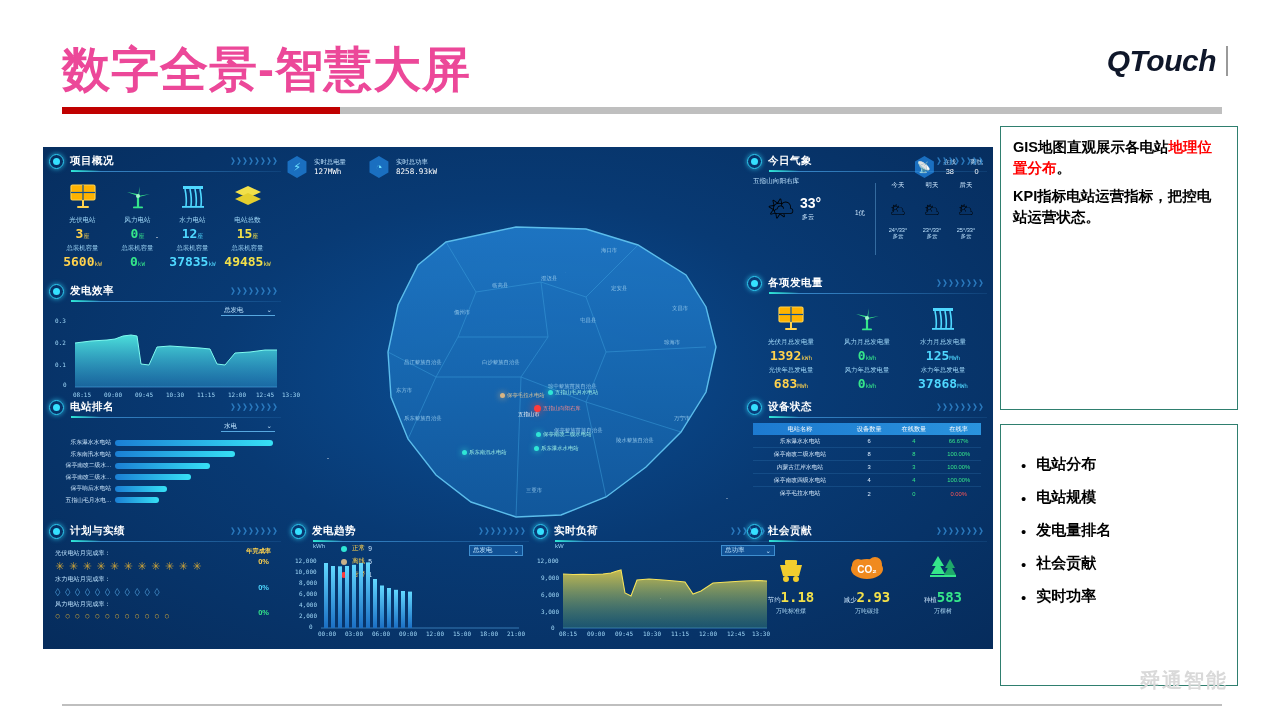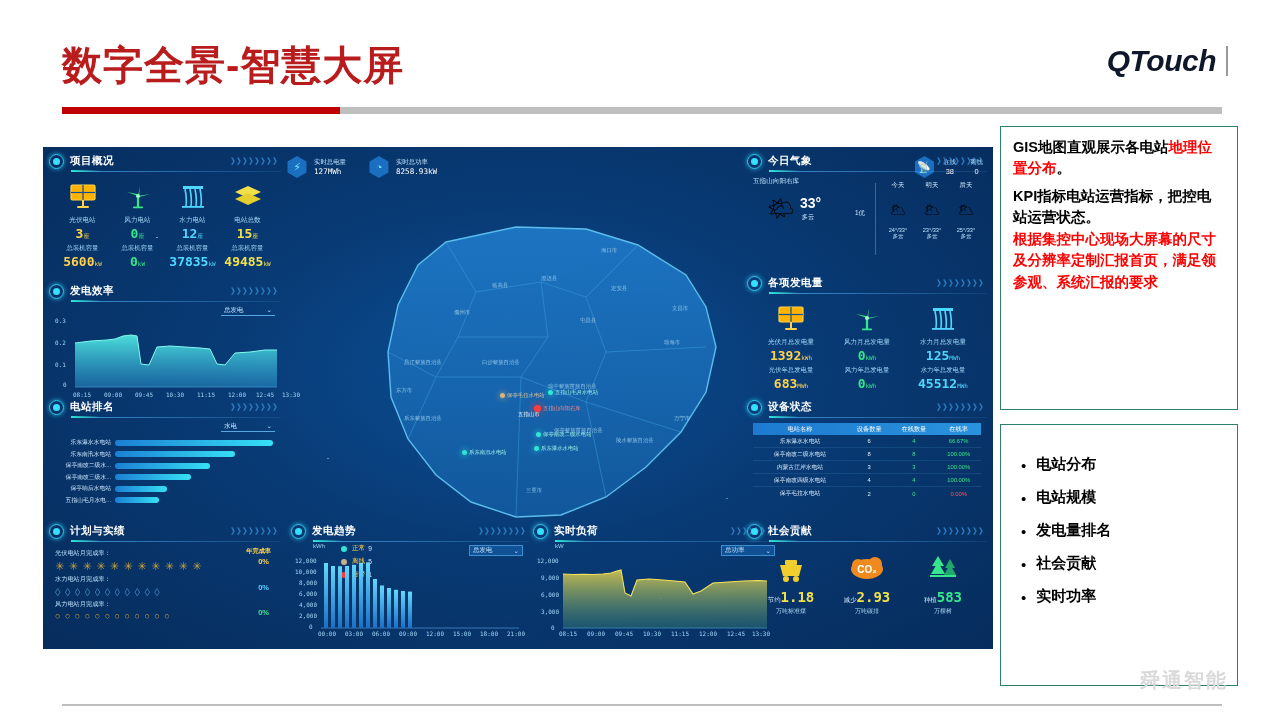--- a/index.html
+++ b/index.html
@@ -4,21 +4,21 @@
 <style>
   * { box-sizing: border-box; margin: 0; padding: 0; }
   body {
     width: 1280px; height: 720px; background: #ffffff;
     font-family: "Liberation Sans", "DejaVu Sans", sans-serif;
     overflow: hidden; position: relative;
   }
   
   .slide-title {
     position: absolute; left: 62px; top: 38px;
-    font-size: 40px; font-weight: bold; color: #b91c1c;
+    font-size: 48px; font-weight: bold; color: #ec4899;
     letter-spacing: 1px; white-space: nowrap;
   }
   .title-rule { position: absolute; left: 62px; top: 107px; width: 1160px; height: 7px; background: #BFBFBF; }
   .title-rule-accent { position: absolute; left: 62px; top: 107px; width: 278px; height: 7px; background: #C00000; }
   .logo { position: absolute; right: 42px; top: 44px; display: flex; align-items: center; }
   .logo-en { font-size: 30px; font-weight: bold; color: #0f172a; font-style: italic; letter-spacing: -0.5px; }
   .logo-sep { width: 2px; height: 30px; background: #9a9a9a; margin: 0 10px; }
   .logo-cn { font-size: 29px; font-weight: bold; color: #3b3b3b; letter-spacing: 2px; }
 
   
@@ -642,21 +642,21 @@
               <path d="M7 6 Q9 16 8 23" stroke="#4fd8ff" stroke-width="1.6" fill="none"></path>
               <path d="M12 6 Q14 16 13 23" stroke="#4fd8ff" stroke-width="1.6" fill="none"></path>
               <path d="M17 6 Q19 16 18 23" stroke="#4fd8ff" stroke-width="1.6" fill="none"></path>
               <path d="M22 6 Q24 16 23 23" stroke="#4fd8ff" stroke-width="1.6" fill="none"></path>
               <rect x="4" y="23" width="22" height="1.8" fill="#4fd8ff"></rect>
             </svg>
         </div>
         <div class="ovw-lbl">水力月总发电量</div>
         <div class="ovw-val c-cyan"><span>125</span><small>MWh</small></div>
         <div class="ovw-lbl2">水力年总发电量</div>
-        <div class="ovw-val c-cyan"><span>45512</span><small>MWh</small></div>
+        <div class="ovw-val c-cyan"><span>37868</span><small>MWh</small></div>
       </div>
     </div>
   </div>
 
   <div class="panel" style="left:704px;top:252px;width:240px;height:118px">
     <div class="p-head">
       <span class="p-orb">
           <i></i>
         </span>
       <span class="p-title">设备状态</span>
@@ -753,21 +753,20 @@
         <div class="soc-u">万棵树</div>
       </div>
     </div>
   </div>
 
 </div>
 
 <div class="callout co1">
   <div class="co-p"><span>GIS地图直观展示各电站</span><span class="rd">地理位置分布</span><span>。</span></div>
   <div class="co-p" style="margin-top:6px">KPI指标电站运营指标，把控电站运营状态。</div>
-  <div class="co-p red">根据集控中心现场大屏幕的尺寸及分辨率定制汇报首页，满足领参观、系统汇报的要求</div>
 </div>
 
 <div class="callout co2">
   <div class="bullet">
       <span class="dot">•</span>
       <span class="bt">电站分布</span>
     </div>
   <div class="bullet">
       <span class="dot">•</span>
       <span class="bt">电站规模</span>

